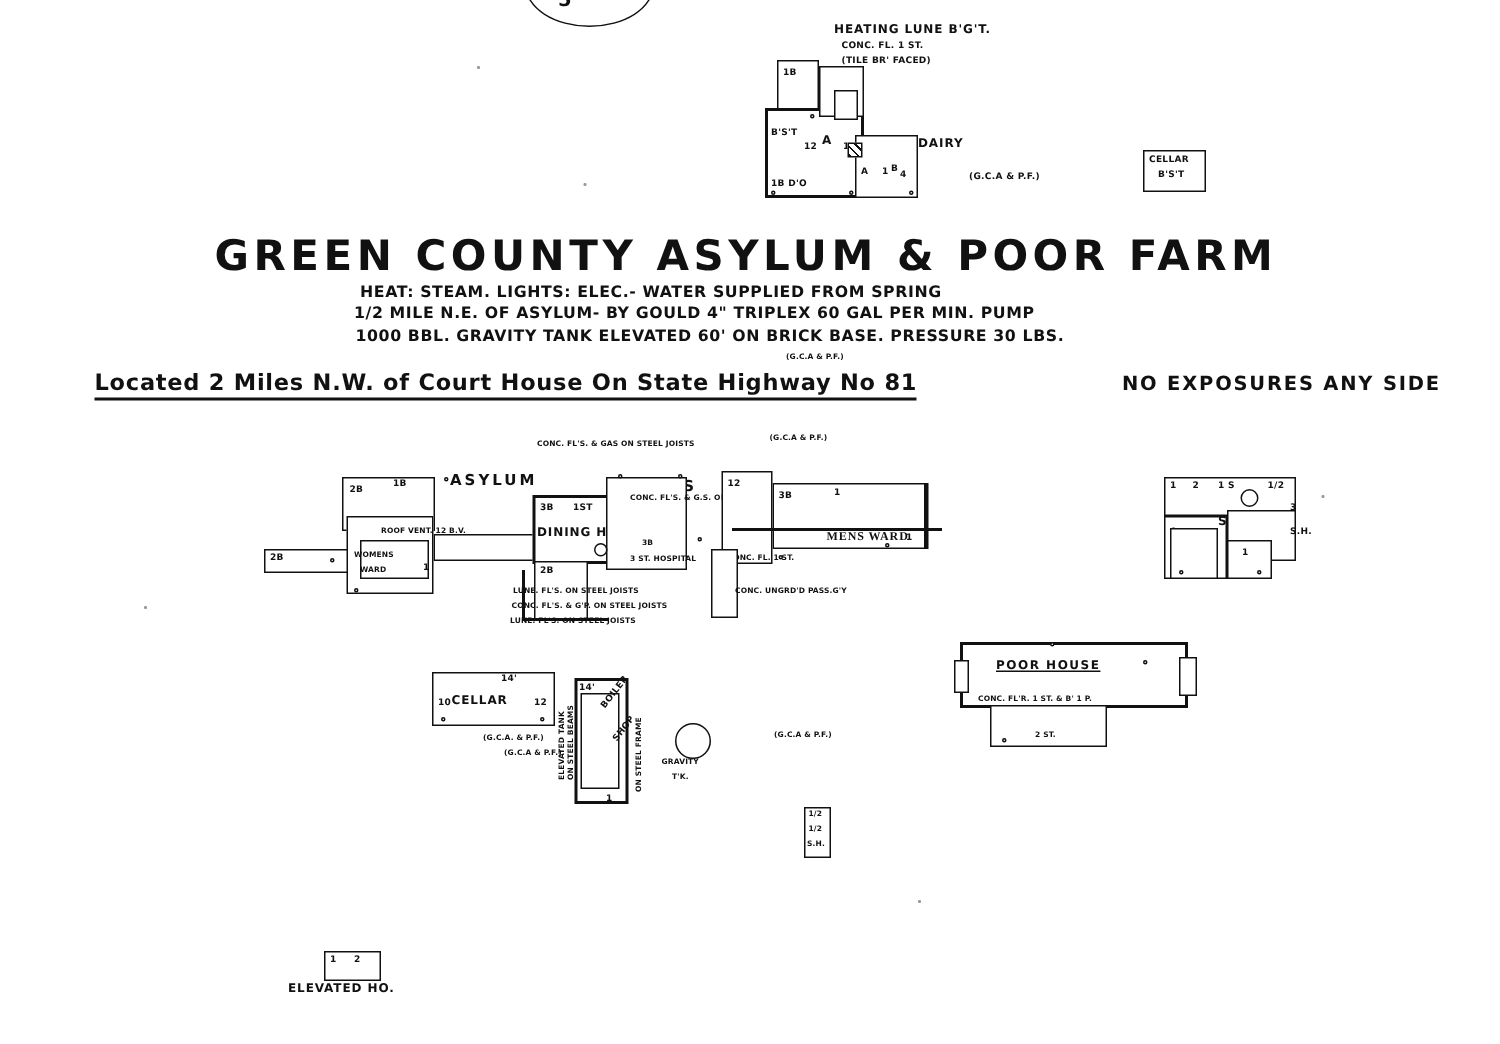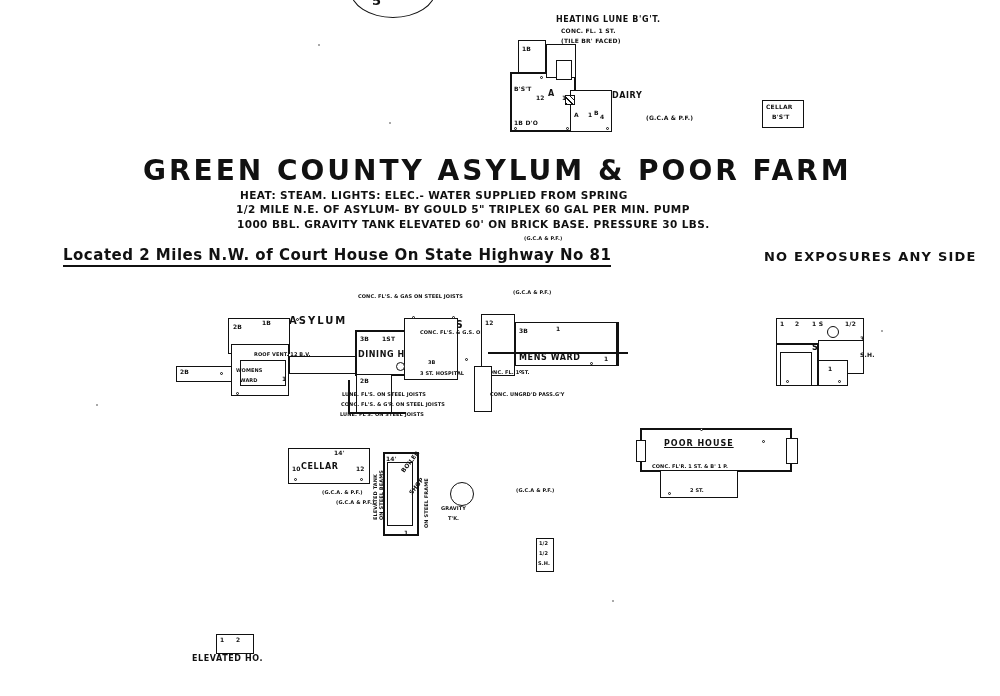--- a/index.html
+++ b/index.html
@@ -113,33 +113,33 @@
     <div class="dot" style="left:540px;top:76px"></div>
 
     <div class="bldg" style="left:762px;top:100px;width:42px;height:28px;"></div>
     <div class="lbl tiny" style="left:766px;top:104px;">CELLAR</div>
     <div class="lbl tiny" style="left:772px;top:114px;">B'S'T</div>
   </div>
 
   <div class="lbl title" style="left:143px;top:156px;">GREEN COUNTY ASYLUM &amp; POOR FARM</div>
 
   <div class="lbl sub" style="left:240px;top:190px;">HEAT: STEAM.  LIGHTS: ELEC.-  WATER SUPPLIED FROM SPRING</div>
-  <div class="lbl sub" style="left:236px;top:204px;">1/2 MILE N.E. OF ASYLUM- BY GOULD 5" TRIPLEX 60 GAL PER MIN. PUMP</div>
+  <div class="lbl sub" style="left:236px;top:204px;">1/2 MILE N.E. OF ASYLUM- BY GOULD 4" TRIPLEX 60 GAL PER MIN. PUMP</div>
   <div class="lbl sub" style="left:237px;top:219px;">1000 BBL. GRAVITY TANK ELEVATED 60' ON BRICK BASE. PRESSURE 30 LBS.</div>
   <div class="lbl xtiny" style="left:524px;top:236px;">(G.C.A &amp; P.F.)</div>
 
   <div class="lbl located" style="left:63px;top:248px;">Located 2 Miles N.W. of Court House On State Highway No 81</div>
 
-  <div class="lbl noexp" style="left:748px;top:250px;margin-left:16px;">NO EXPOSURES  ANY SIDE</div>
+  <div class="lbl noexp" style="left:748px;top:250px;">NO EXPOSURES  ANY SIDE</div>
 
   <div class="lbl xtiny" style="left:513px;top:290px;">(G.C.A &amp; P.F.)</div>
 
   <div>
 
-    <div class="lbl md" style="left:289px;top:316px;letter-spacing:2px;">ASYLUM</div>
+    <div class="lbl md" style="left:300px;top:316px;letter-spacing:2px;">ASYLUM</div>
     <div class="lbl md" style="left:419px;top:320px;letter-spacing:1.5px;">BLDGS</div>
 
     <div class="lbl xtiny" style="left:358px;top:294px;">CONC. FL'S. &amp; GAS ON STEEL JOISTS</div>
 
     <div class="bldg" style="left:228px;top:318px;width:62px;height:36px;"></div>
     <div class="lbl tiny" style="left:233px;top:324px;">2B</div>
     <div class="lbl tiny" style="left:262px;top:320px;">1B</div>
 
     <div class="bldg" style="left:231px;top:344px;width:58px;height:52px;"></div>
     <div class="bldg thin" style="left:240px;top:360px;width:46px;height:26px;"></div>
@@ -171,21 +171,21 @@
     <div class="lbl xtiny" style="left:420px;top:371px;">3 ST. HOSPITAL</div>
     <div class="circle" style="left:396px;top:362px;width:9px;height:9px;"></div>
 
     <div class="bldg" style="left:481px;top:314px;width:34px;height:62px;"></div>
     <div class="lbl tiny" style="left:485px;top:320px;">12</div>
     <div class="lbl xtiny" style="left:485px;top:370px;">CONC. FL. 1 ST.</div>
 
     <div class="bldg" style="left:515px;top:322px;width:104px;height:44px;"></div>
     <div class="lbl tiny" style="left:519px;top:328px;">3B</div>
     <div class="lbl tiny" style="left:556px;top:326px;">1</div>
-    <div class="lbl sm" style="left:519px;top:354px;">MENS WARD</div>
+    <div class="lbl sm" style="left:551px;top:354px;font-family:Liberation Serif, serif;">MENS WARD</div>
     <div class="lbl tiny" style="left:604px;top:356px;">1</div>
 
     <div class="line" style="left:488px;top:352px;width:140px;height:2px;"></div>
     <div class="line" style="left:616px;top:322px;width:2px;height:44px;"></div>
 
     <div class="bldg" style="left:474px;top:366px;width:18px;height:46px;"></div>
     <div class="lbl xtiny" style="left:490px;top:392px;">CONC. UNGRD'D PASS.G'Y</div>
 
     <div class="line" style="left:348px;top:380px;width:2px;height:34px;"></div>
     <div class="line" style="left:348px;top:412px;width:58px;height:2px;"></div>

